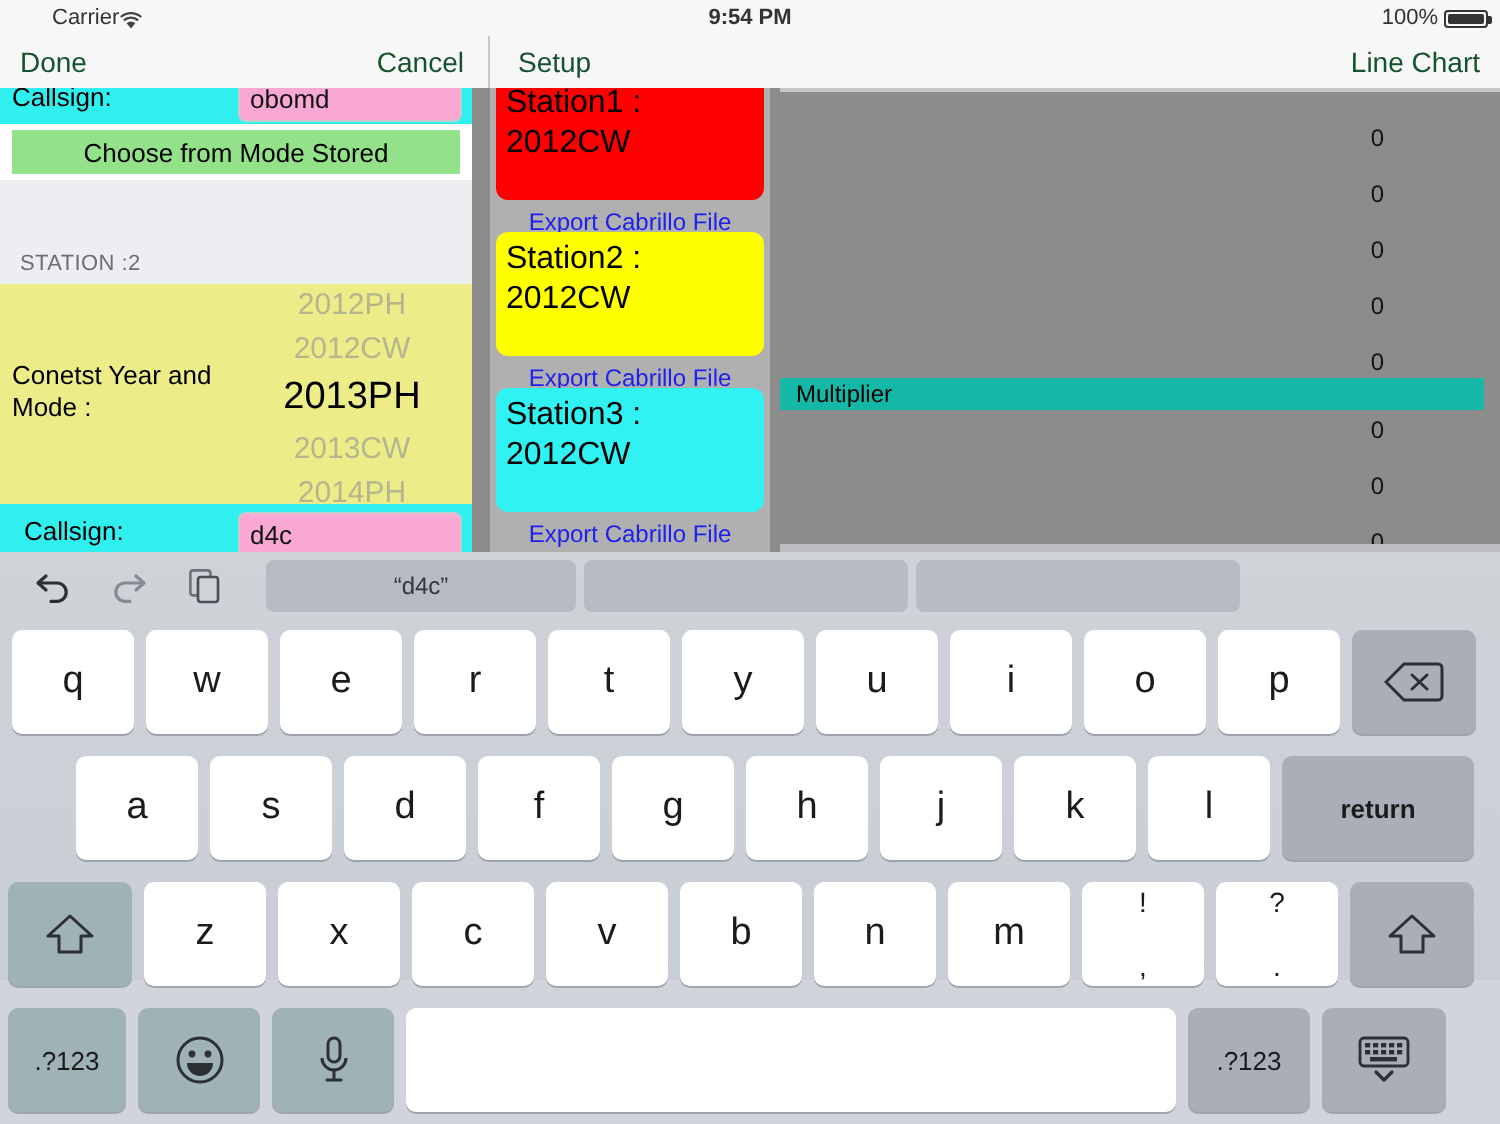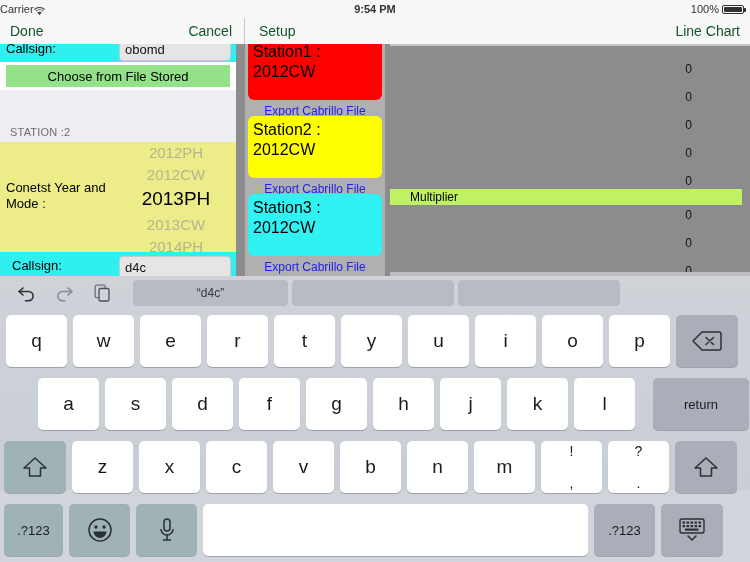--- a/index.html
+++ b/index.html
@@ -10,21 +10,21 @@
     overflow: hidden;
   }
   #screen { position: relative; width: 750px; height: 562px; }
 
   
   .statusbar {
     position: absolute; left: 0; top: 0; width: 750px; height: 18px;
     background: #f7f7f7; display: flex; align-items: center;
     font-size: 11px; color: #333;
   }
-  .sb-left { position: absolute; left: 0; display: flex; align-items: center; gap: 0; }
+  .sb-left { position: absolute; left: 26px; display: flex; align-items: center; gap: 0; }
   .sb-center { position: absolute; left: 0; width: 750px; text-align: center; font-weight: bold; font-size: 11px; }
   .sb-right { position: absolute; right: 6px; display: flex; align-items: center; gap: 3px; }
   .wifi-icon { display: inline-block; width: 11px; height: 9px; position: relative; top: 1px; }
   .batt { display: inline-block; width: 22px; height: 9px; border: 1px solid #333; border-radius: 2px; position: relative; }
   .batt::after { content: ""; position: absolute; right: -3px; top: 2px; width: 2px; height: 4px; background: #333; border-radius: 0 1px 1px 0; }
   .batt-fill { position: absolute; left: 1px; top: 1px; bottom: 1px; width: 18px; background: #333; border-radius: 1px; }
 
   
   .navbar {
     position: absolute; top: 18px; height: 26px;
@@ -42,21 +42,21 @@
   .nav-right .nav-btn.r { position: absolute; right: 10px; }
 
   
   .content { position: absolute; top: 44px; left: 0; width: 750px; height: 232px; background: #8c8c8c; overflow: hidden; }
 
   
   .formpanel { position: absolute; left: 0; top: 0; width: 236px; height: 232px; background: #eceef2; overflow: hidden; }
   .frow { position: absolute; left: 0; width: 236px; display: flex; align-items: center; }
   .frow-label { font-size: 13px; color: #000; padding-left: 6px; line-height: 1.15; }
   .ftext {
-    background: #e5e5e5; border: 1px solid #c9c9cd; border-radius: 4px;
+    background: #f9a8d4; border: 1px solid #c9c9cd; border-radius: 4px;
     font-size: 13px; color: #111; padding: 2px 5px; height: 23px;
     display: flex; align-items: center;
   }
   .row-callsign-top { top: -8px; height: 26px; background: #30efef; }
   .row-callsign-top .ftext { position: absolute; left: 119px; width: 112px; }
   .row-choose { top: 18px; height: 28px; background: #fff; }
   .choosebtn {
     position: absolute; left: 6px; top: 3px; width: 224px; height: 22px;
     background: #93e188; display: flex; align-items: center; justify-content: center;
     font-size: 13px; color: #000; cursor: pointer;
@@ -76,22 +76,22 @@
   
   .stationcol { position: absolute; left: 245px; top: 0; width: 140px; height: 232px; background: #b0b0b0; overflow: hidden; }
   .stbox { position: absolute; left: 3px; width: 134px; border-radius: 6px; padding: 4px 5px; font-size: 16px; color: #000; line-height: 1.25; }
   .exportbtn { position: absolute; left: 3px; width: 134px; height: 18px; display: flex; align-items: center; justify-content: center; color: #2020ee; font-size: 12px; cursor: pointer; }
 
   
   .scorepanel { position: absolute; left: 390px; top: 0; width: 360px; height: 232px; background: #8c8c8c; }
   .score-toprule { position: absolute; left: 0; top: 0; width: 360px; height: 2px; background: #c7c7c7; }
   .score-val { position: absolute; right: 58px; font-size: 12px; color: #111; }
   .mult-header {
-    position: absolute; left: 0; width: 352px; height: 16px; background: #bef264;
-    display: flex; align-items: center; font-size: 12px; color: #000; padding-left: 20px;
+    position: absolute; left: 0; width: 352px; height: 16px; background: #14b8a6;
+    display: flex; align-items: center; font-size: 12px; color: #000; padding-left: 8px;
   }
   .content-bottomrule { position: absolute; left: 390px; top: 228px; width: 360px; height: 4px; background: #bcbcc2; }
 
   
   .kbd { position: absolute; left: 0; top: 276px; width: 750px; height: 214px;
          background: linear-gradient(180deg,#cfd3d8 0%, #c9ced6 100%); }
   .kbd-toolbar { position: absolute; left: 0; top: 0; width: 750px; height: 34px; display: flex; align-items: center; }
   .tb-icon { width: 28px; height: 24px; display: flex; align-items: center; justify-content: center; cursor: pointer; color: #2c2f33; }
   .suggest {
     height: 26px; background: #b6bbc4; border-radius: 4px;
@@ -150,21 +150,21 @@
   <div class="content">
 
     <div class="formpanel">
 
       <div class="frow row-callsign-top">
         <div class="frow-label">Callsign:</div>
         <div class="ftext">obomd</div>
       </div>
 
       <div class="frow row-choose">
-        <div class="choosebtn">Choose from File Stored</div>
+        <div class="choosebtn">Choose from Mode Stored</div>
       </div>
 
       <div class="frow row-blank"></div>
 
       <div class="frow row-stationhdr">
         <div class="stationhdr">STATION :2</div>
       </div>
 
       <div class="frow row-picker">
         <div class="picker-label">Conetst Year and Mode :</div>
@@ -265,21 +265,21 @@
     <div class="krow" id="krow2" style="top:99px; height:58px">
         <div class="key" style="width: 61px; height: 52px; margin-left: 38px;">a</div>
         <div class="key" style="width: 61px; height: 52px; margin-left: 6px;">s</div>
         <div class="key" style="width: 61px; height: 52px; margin-left: 6px;">d</div>
         <div class="key" style="width: 61px; height: 52px; margin-left: 6px;">f</div>
         <div class="key" style="width: 61px; height: 52px; margin-left: 6px;">g</div>
         <div class="key" style="width: 61px; height: 52px; margin-left: 6px;">h</div>
         <div class="key" style="width: 61px; height: 52px; margin-left: 6px;">j</div>
         <div class="key" style="width: 61px; height: 52px; margin-left: 6px;">k</div>
         <div class="key" style="width: 61px; height: 52px; margin-left: 6px;">l</div>
-        <div class="key dark small" style="width: 96px; height: 52px; margin-left: 18px;">return</div>
+        <div class="key dark small" style="width: 96px; height: 52px; margin-left: 6px; font-weight: bold;">return</div>
       </div>
     <div class="krow" id="krow3" style="top:162px; height:58px">
         <div class="key dark light" style="width: 62px; height: 52px; margin-left: 4px;">
           <svg width="26" height="24" viewBox="0 0 26 24">
             <path d="M13 3 L24 13 H18.5 V21 H7.5 V13 H2 Z" stroke="#2c2f33" stroke-width="1.5" fill="none" stroke-linejoin="round"></path>
           </svg>
         </div>
         <div class="key" style="width: 61px; height: 52px; margin-left: 6px;">z</div>
         <div class="key" style="width: 61px; height: 52px; margin-left: 6px;">x</div>
         <div class="key" style="width: 61px; height: 52px; margin-left: 6px;">c</div>

